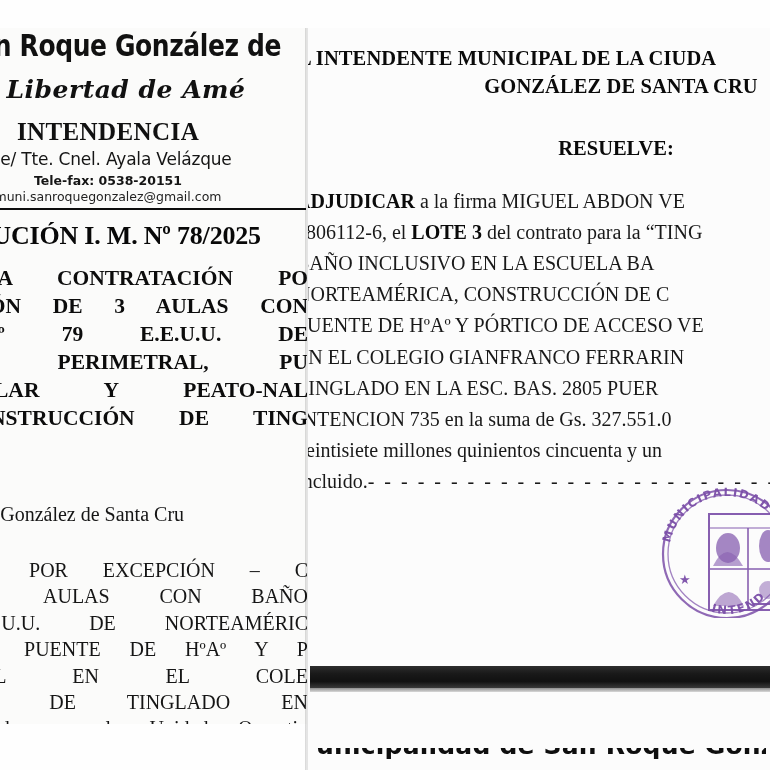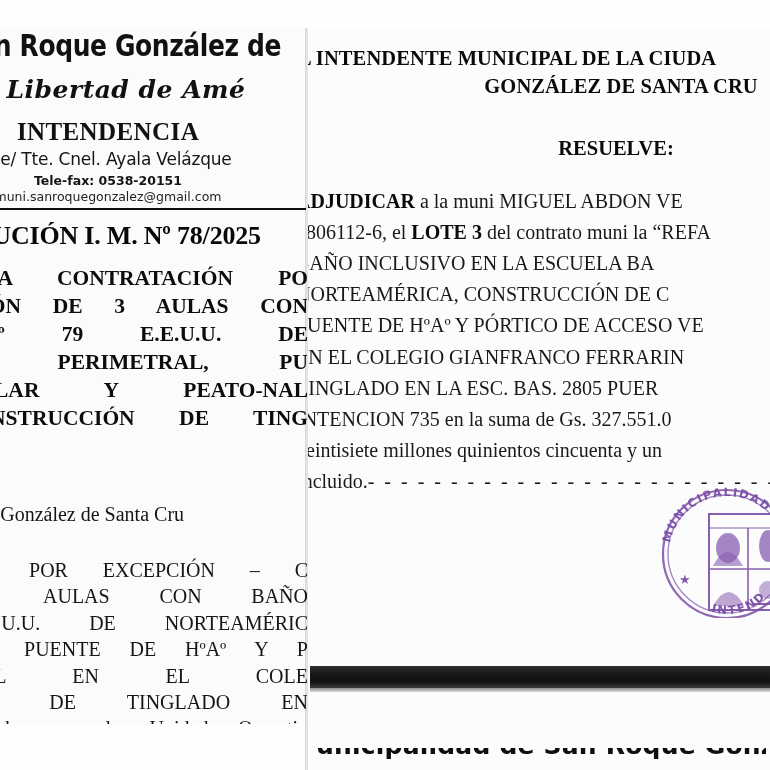--- a/index.html
+++ b/index.html
@@ -209,23 +209,23 @@
 
       <div class="rhead">
         <span class="l1">L INTENDENTE MUNICIPAL DE LA CIUDA</span>
         <span class="l2">GONZÁLEZ DE SANTA CRU</span>
       </div>
 
       <div class="resuelve">RESUELVE:</div>
 
       <div class="rbody">
 
-        <span class="rl"><b>ADJUDICAR</b><span> a la muni MIGUEL ABDON VE</span></span>
-
-        <span class="rl"><span>5806112-6, el </span><b>LOTE 3</b><span> del contrato muni la “REFA</span></span>
+        <span class="rl"><b>ADJUDICAR</b><span> a la firma MIGUEL ABDON VE</span></span>
+
+        <span class="rl"><span>5806112-6, el </span><b>LOTE 3</b><span> del contrato para la “TING</span></span>
 
         <span class="rl">BAÑO   INCLUSIVO   EN   LA   ESCUELA   BA</span>
         <span class="rl">NORTEAMÉRICA,   CONSTRUCCIÓN   DE   C</span>
         <span class="rl">PUENTE DE HºAº Y PÓRTICO DE ACCESO VE</span>
         <span class="rl">EN  EL  COLEGIO  GIANFRANCO  FERRARIN</span>
         <span class="rl">TINGLADO  EN  LA  ESC.  BAS.  2805  PUER</span>
         <span class="rl">INTENCION  735  en  la  suma  de  Gs.    327.551.0</span>
         <span class="rl">veintisiete  millones  quinientos  cincuenta  y  un</span>
 
         <span class="rl"><span>Incluido.</span><span class="dashes">- - - - - - - - - - - - - - - - - - - - - - - - - -</span></span>

